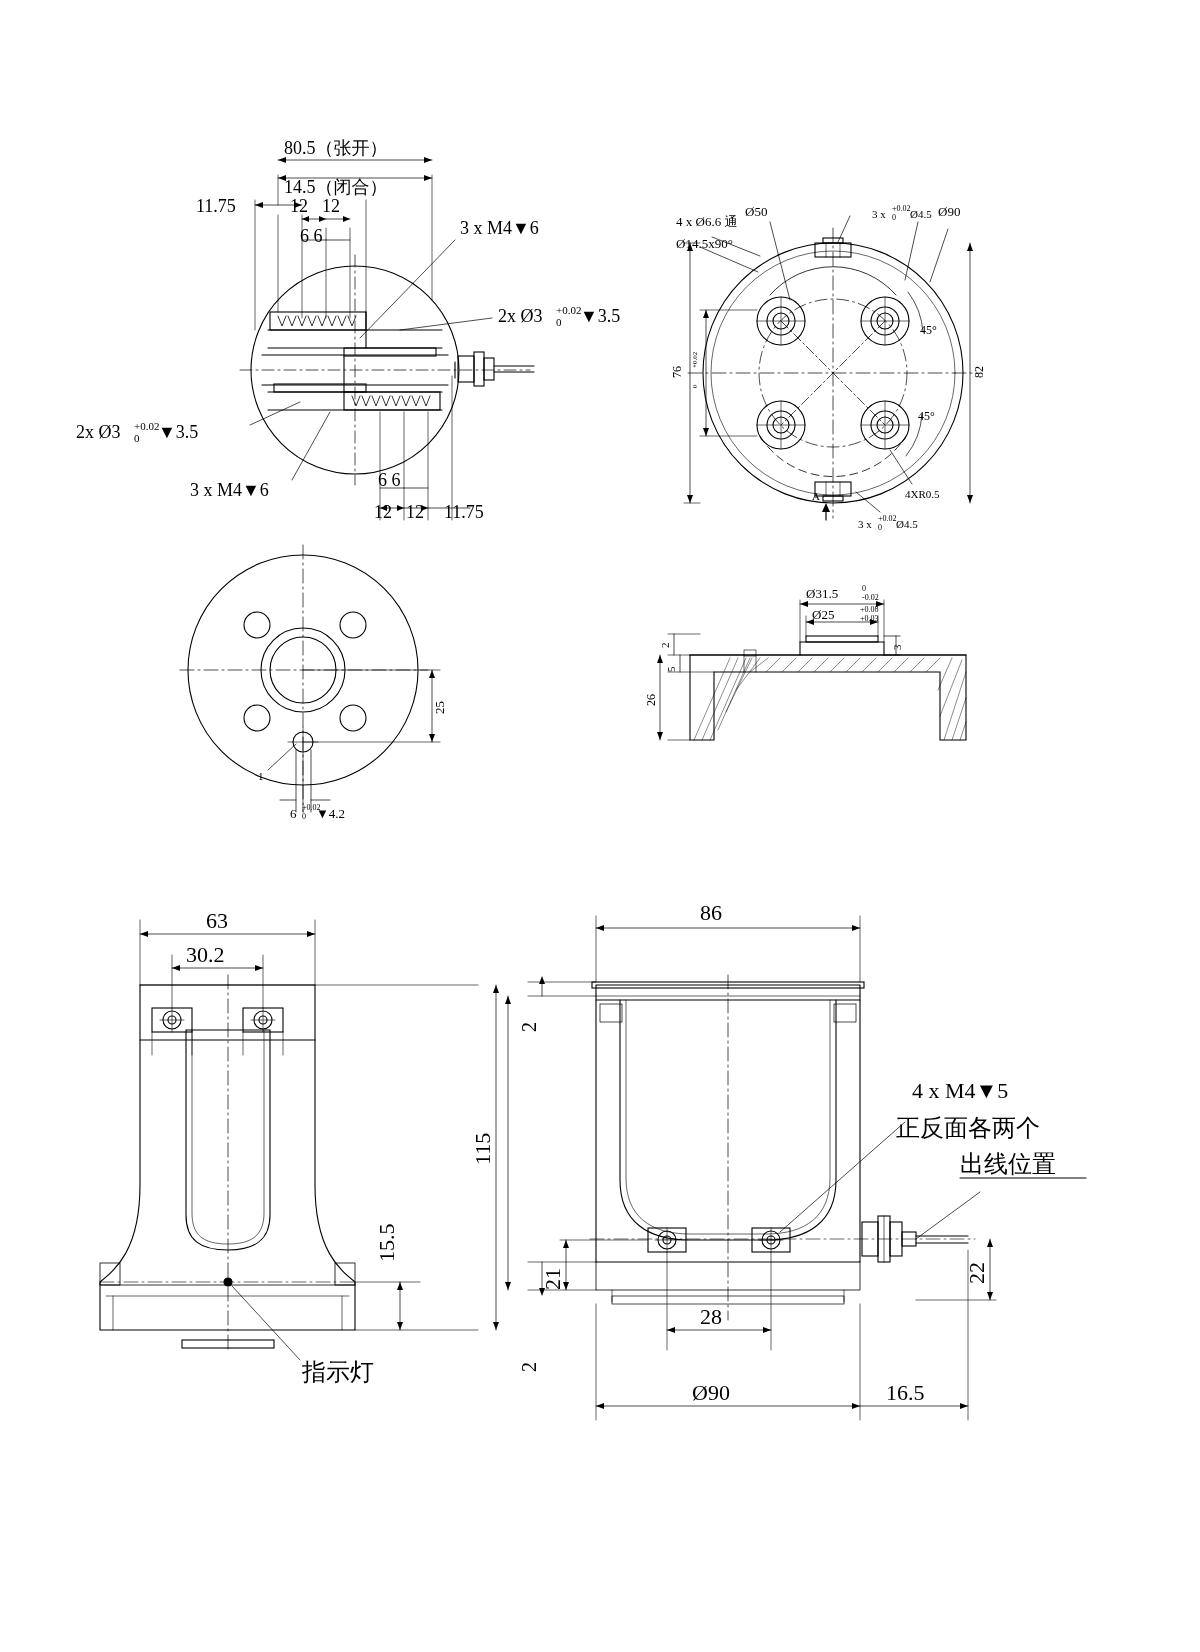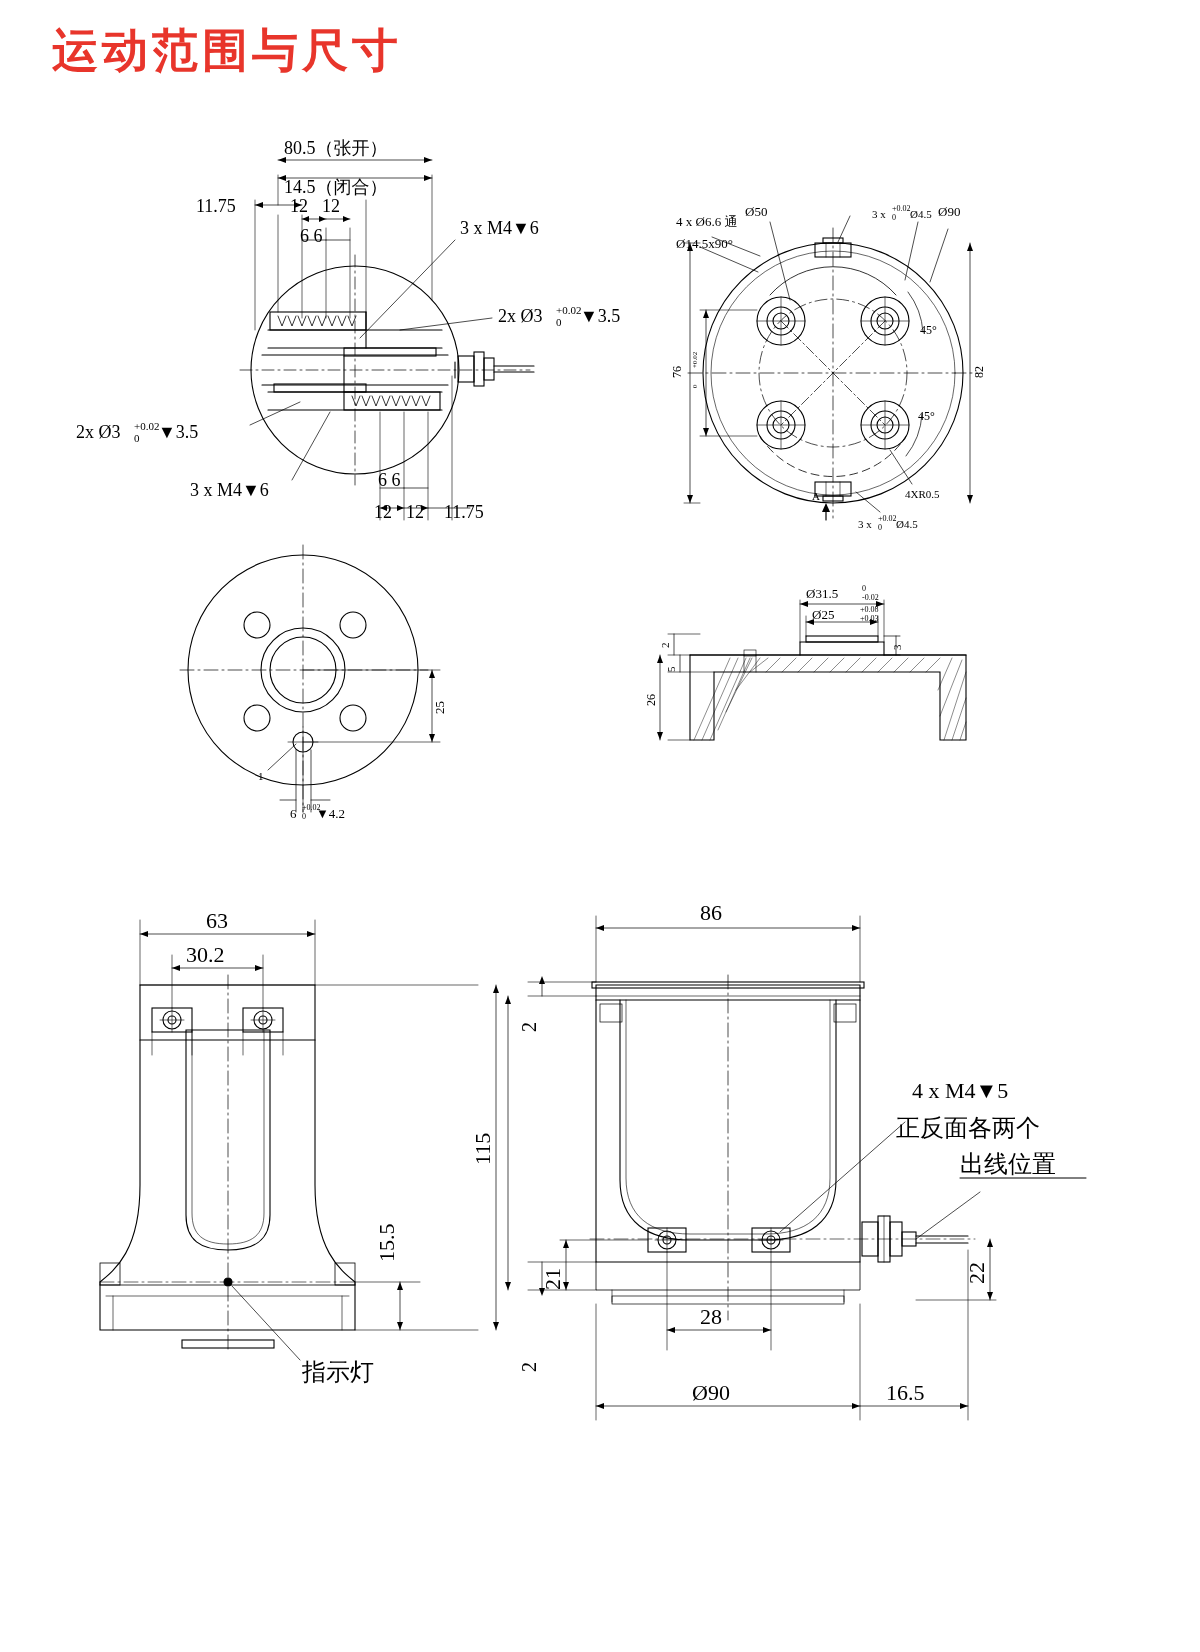--- a/index.html
+++ b/index.html
@@ -12,21 +12,20 @@
   .stage{position:absolute;left:0;top:0;width:1200px;height:1652px;}
   svg{position:absolute;left:0;top:0;}
   .lbl{font-family:"Liberation Serif",serif;fill:#000;}
   .cn{font-family:"DejaVu Sans",sans-serif;fill:#000;}
 </style>
 </head>
 <body>
 
 <div class="stage">
 
-  <div class="title">运动范围与尺寸</div>
 
   <svg width="1200" height="1652" viewBox="0 0 1200 1652">
     <g fill="none" stroke="#000" stroke-width="1.1" stroke-linecap="round">
 
       <g>
         <circle cx="355" cy="370" r="104"></circle>
 
         <line x1="355" y1="255" x2="355" y2="485" stroke-dasharray="12,4,2,4" stroke-width="0.7"></line>
         <line x1="240" y1="370" x2="530" y2="370" stroke-dasharray="12,4,2,4" stroke-width="0.7"></line>
 

